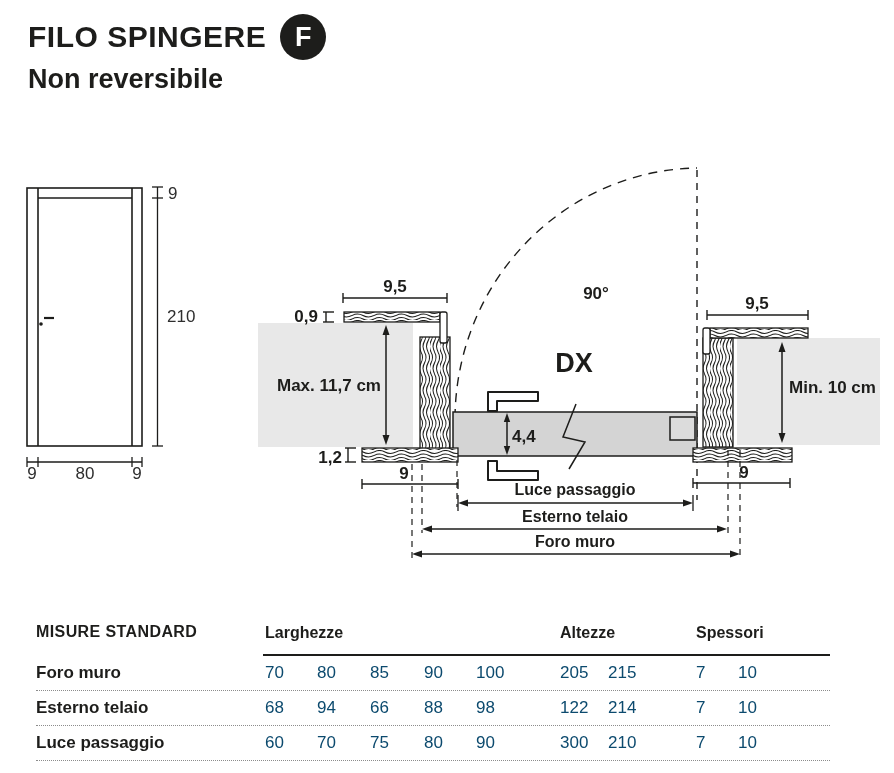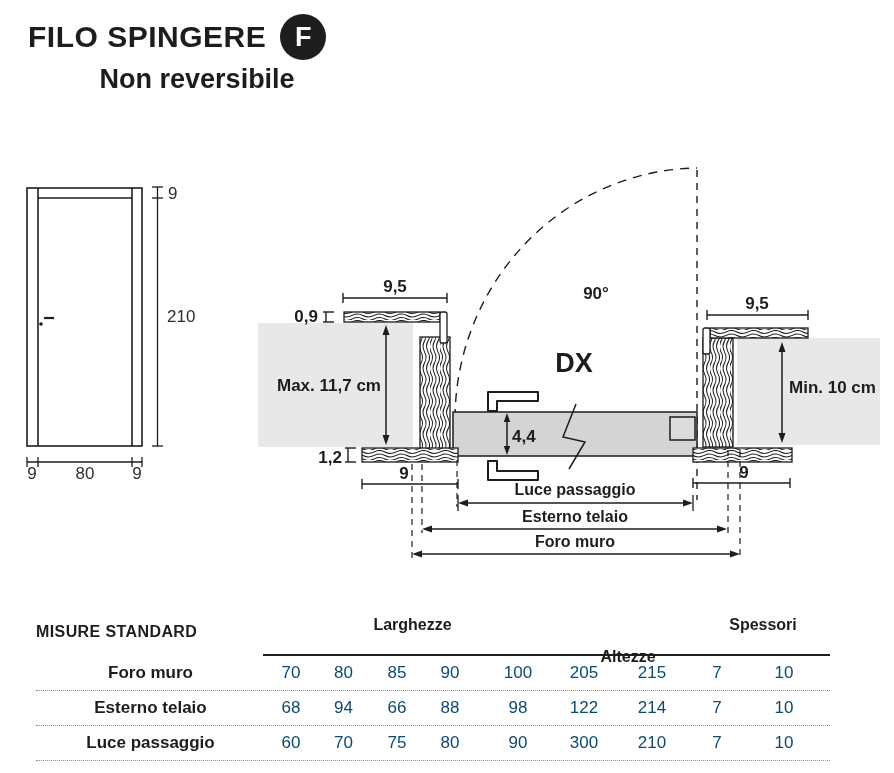--- a/index.html
+++ b/index.html
@@ -1,27 +1,27 @@
 <!DOCTYPE html>
 <html><head>
 <meta charset="utf-8">
 <style>
   * { margin:0; padding:0; box-sizing:border-box; }
   html,body { width:894px; height:773px; background:#ffffff; overflow:hidden;
               font-family:"Liberation Sans", sans-serif; color:#1d1d1b; }
-  .page { position:relative; width:894px; height:773px;text-align:center; }
+  .page { position:relative; width:894px; height:773px; }
 
   
   .hdr { position:absolute; left:28px; top:14px; }
   .hdr-line1 { display:flex; align-items:center; gap:14px; }
   .title { font-size:30px; font-weight:700; letter-spacing:.5px; color:#1d1d1b; }
   .badge { width:46px; height:46px; border-radius:50%; background:#1d1d1b; color:#fff;
            display:flex; align-items:center; justify-content:center;
            font-size:27px; font-weight:700; }
-  .subtitle { font-size:27px; font-weight:700; margin-top:4px; color:#1d1d1b;margin-left:40px; }
+  .subtitle { font-size:27px; font-weight:700; margin-top:4px; color:#1d1d1b; }
 
   
   .drawing { position:absolute; left:0; top:145px; width:894px; height:430px; }
   svg text { fill:#1d1d1b; }
   .dim  { font-size:17px; font-weight:700; }
   .dim2 { font-size:17px; font-weight:400; fill:#2e2e2e; }
   .lbl  { font-size:16px; font-weight:700; }
   .big  { font-size:27px; font-weight:700; }
 
   
@@ -205,22 +205,22 @@
     </g>
   </svg>
   </div>
 
   <div class="tbl">
     <div class="t-title">MISURE STANDARD</div>
 
     <div class="grid-row t-head">
       <div></div>
       <div class="g g-larg">Larghezze</div>
+      <div class="g g-alt">Altezze</div>
       <div class="g g-spe">Spessori</div>
-      <div class="g g-alt">Altezze</div>
       <div class="hline"></div>
     </div>
 
     <div class="grid-row t-row">
       <div class="rl">Foro muro</div>
       <div class="v">70</div>
       <div class="v">80</div>
       <div class="v">85</div>
       <div class="v">90</div>
       <div class="v">100</div>

